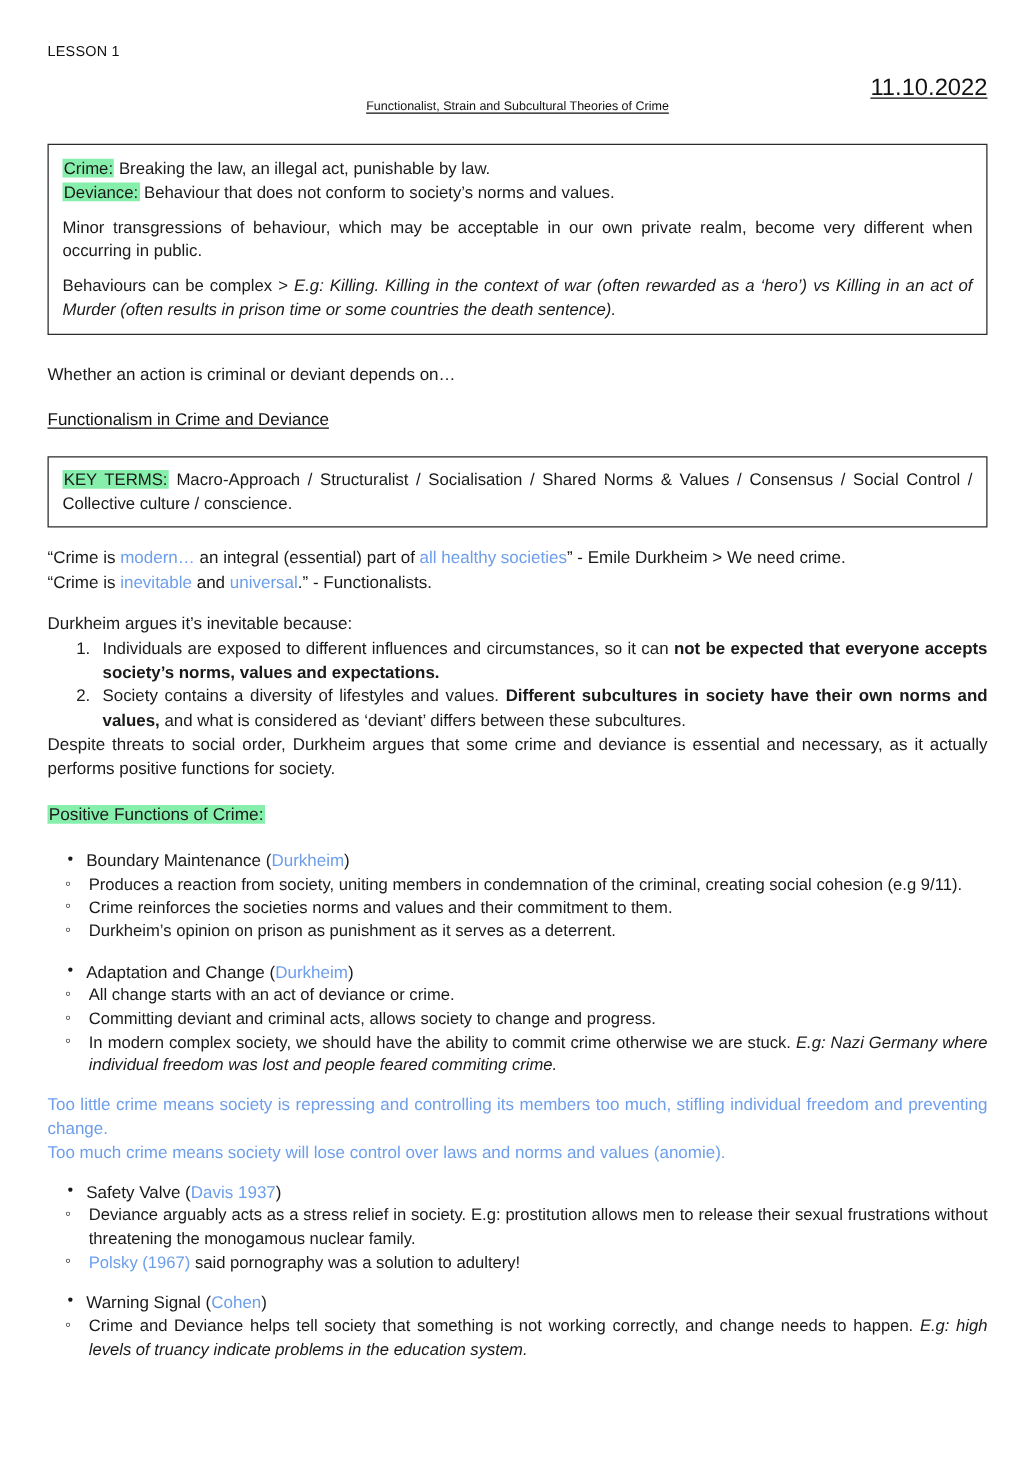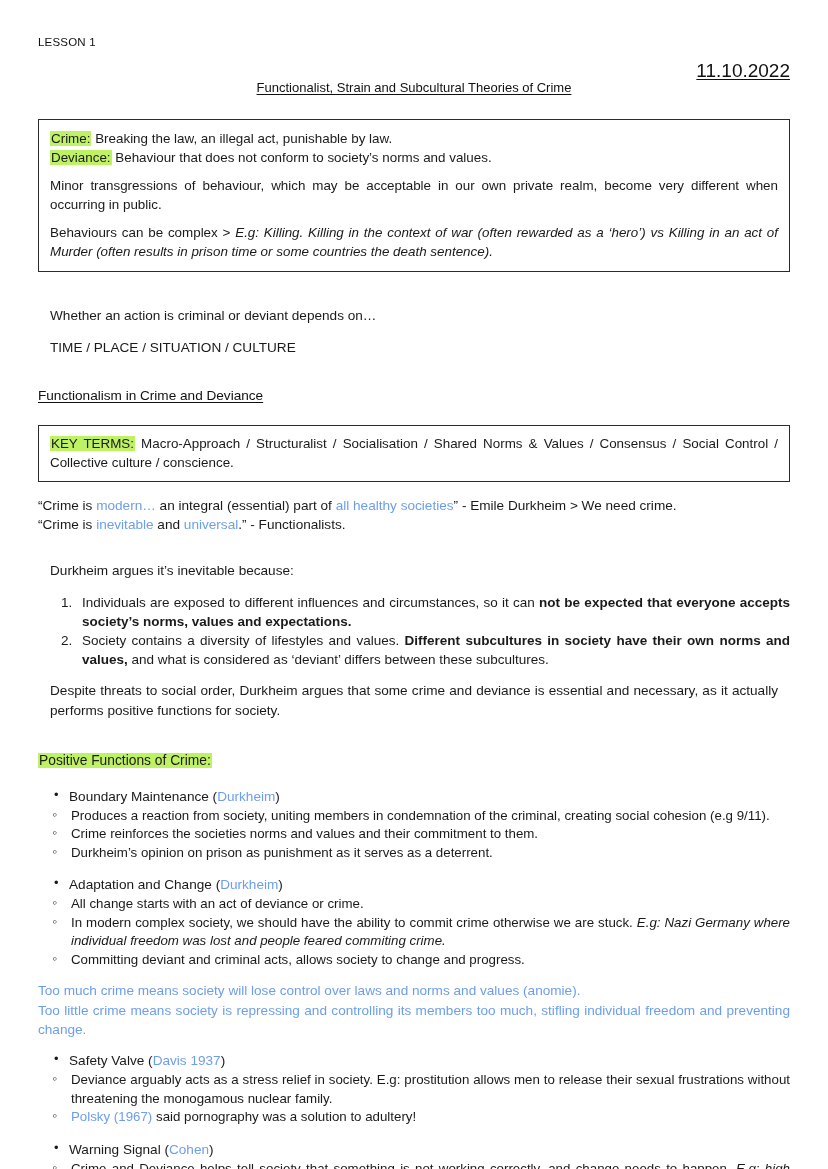--- a/index.html
+++ b/index.html
@@ -43,21 +43,21 @@
   }
   .date {
     font-size: 19px;
     text-decoration: underline;
     text-underline-offset: 2px;
     color: #111;
   }
 
   .doc-title {
     text-align: center;
-    font-size: 13px;
+    font-size: 10px;
     text-decoration: underline;
     text-underline-offset: 2px;
     color: #111;
     margin-top: 4px;
     margin-bottom: 0;
     font-weight: normal;
   }
 
   .box {
     border: 1.6px solid #2b2b2b;
@@ -74,32 +74,32 @@
     margin: 0 0 0 0;
     font-size: 13.4px;
     line-height: 1.42;
     text-align: justify;
     text-justify: inter-word;
   }
   .box p + p { margin-top: 9px; }
   .box p.tight + p.tight { margin-top: 0; }
 
   .hl {
-    background: #bef264;
+    background: #86efac;
     padding: 0 1px;
   }
 
   .i { font-style: italic; }
   .b { font-weight: bold; }
   .blue { color: #6d9eeb; }
 
   .para {
     font-size: 13.6px;
     line-height: 1.45;
-    margin: 12px;
+    margin: 0;
     text-align: justify;
   }
   .para.nojust { text-align: left; }
 
   .gap-22 { height: 22px; }
   .gap-18 { height: 18px; }
   .gap-14 { height: 14px; }
   .gap-12 { height: 12px; }
 
   .section-underline {
@@ -197,21 +197,20 @@
     <div class="box">
       <p class="tight"><span class="hl">Crime:</span><span> Breaking the law, an illegal act, punishable by law.</span></p>
       <p class="tight"><span class="hl">Deviance:</span><span> Behaviour that does not conform to society’s norms and values.</span></p>
       <p>Minor transgressions of behaviour, which may be acceptable in our own private realm, become very different when occurring in public.</p>
       <p><span>Behaviours can be complex &gt; </span><span class="i">E.g: Killing. Killing in the context of war (often rewarded as a ‘hero’) vs Killing in an act of Murder (often results in prison time or some countries the death sentence).</span></p>
     </div>
 
     <div class="gap-22"></div>
 
     <div class="para nojust">Whether an action is criminal or deviant depends on…</div>
-    <div class="para nojust">TIME / PLACE / SITUATION / CULTURE</div>
 
     <div class="gap-18"></div>
 
     <div class="section-underline">Functionalism in Crime and Deviance</div>
 
     <div class="box keyterms">
       <p><span class="hl">KEY TERMS:</span><span> Macro-Approach / Structuralist / Socialisation / Shared Norms &amp; Values / Consensus / Social Control / Collective culture / conscience.</span></p>
     </div>
 
     <div class="gap-14"></div>
@@ -247,29 +246,29 @@
         <li>Durkheim’s opinion on prison as punishment as it serves as a deterrent.</li>
       </ul>
     </div>
 
     <div class="bullet-group">
       <ul class="bullets">
         <li><span>Adaptation and Change (</span><span class="blue">Durkheim</span><span>)</span></li>
       </ul>
       <ul class="subbullets">
         <li>All change starts with an act of deviance or crime.</li>
+        <li>Committing deviant and criminal acts, allows society to change and progress.</li>
         <li><span>In modern complex society, we should have the ability to commit crime otherwise we are stuck. </span><span class="i">E.g: Nazi Germany where individual freedom was lost and people feared commiting crime.</span></li>
-        <li>Committing deviant and criminal acts, allows society to change and progress.</li>
       </ul>
     </div>
 
     <div class="gap-12"></div>
 
+    <div class="blue-para">Too little crime means society is repressing and controlling its members too much, stifling individual freedom and preventing change.</div>
     <div class="blue-para">Too much crime means society will lose control over laws and norms and values (anomie).</div>
-    <div class="blue-para">Too little crime means society is repressing and controlling its members too much, stifling individual freedom and preventing change.</div>
 
     <div class="gap-12"></div>
 
     <div class="bullet-group">
       <ul class="bullets">
         <li><span>Safety Valve (</span><span class="blue">Davis 1937</span><span>)</span></li>
       </ul>
       <ul class="subbullets">
         <li>Deviance arguably acts as a stress relief in society. E.g:  prostitution allows men to release their sexual frustrations without threatening the monogamous nuclear family.</li>
         <li><span class="blue">Polsky (1967)</span><span> said pornography was a solution to adultery!</span></li>

